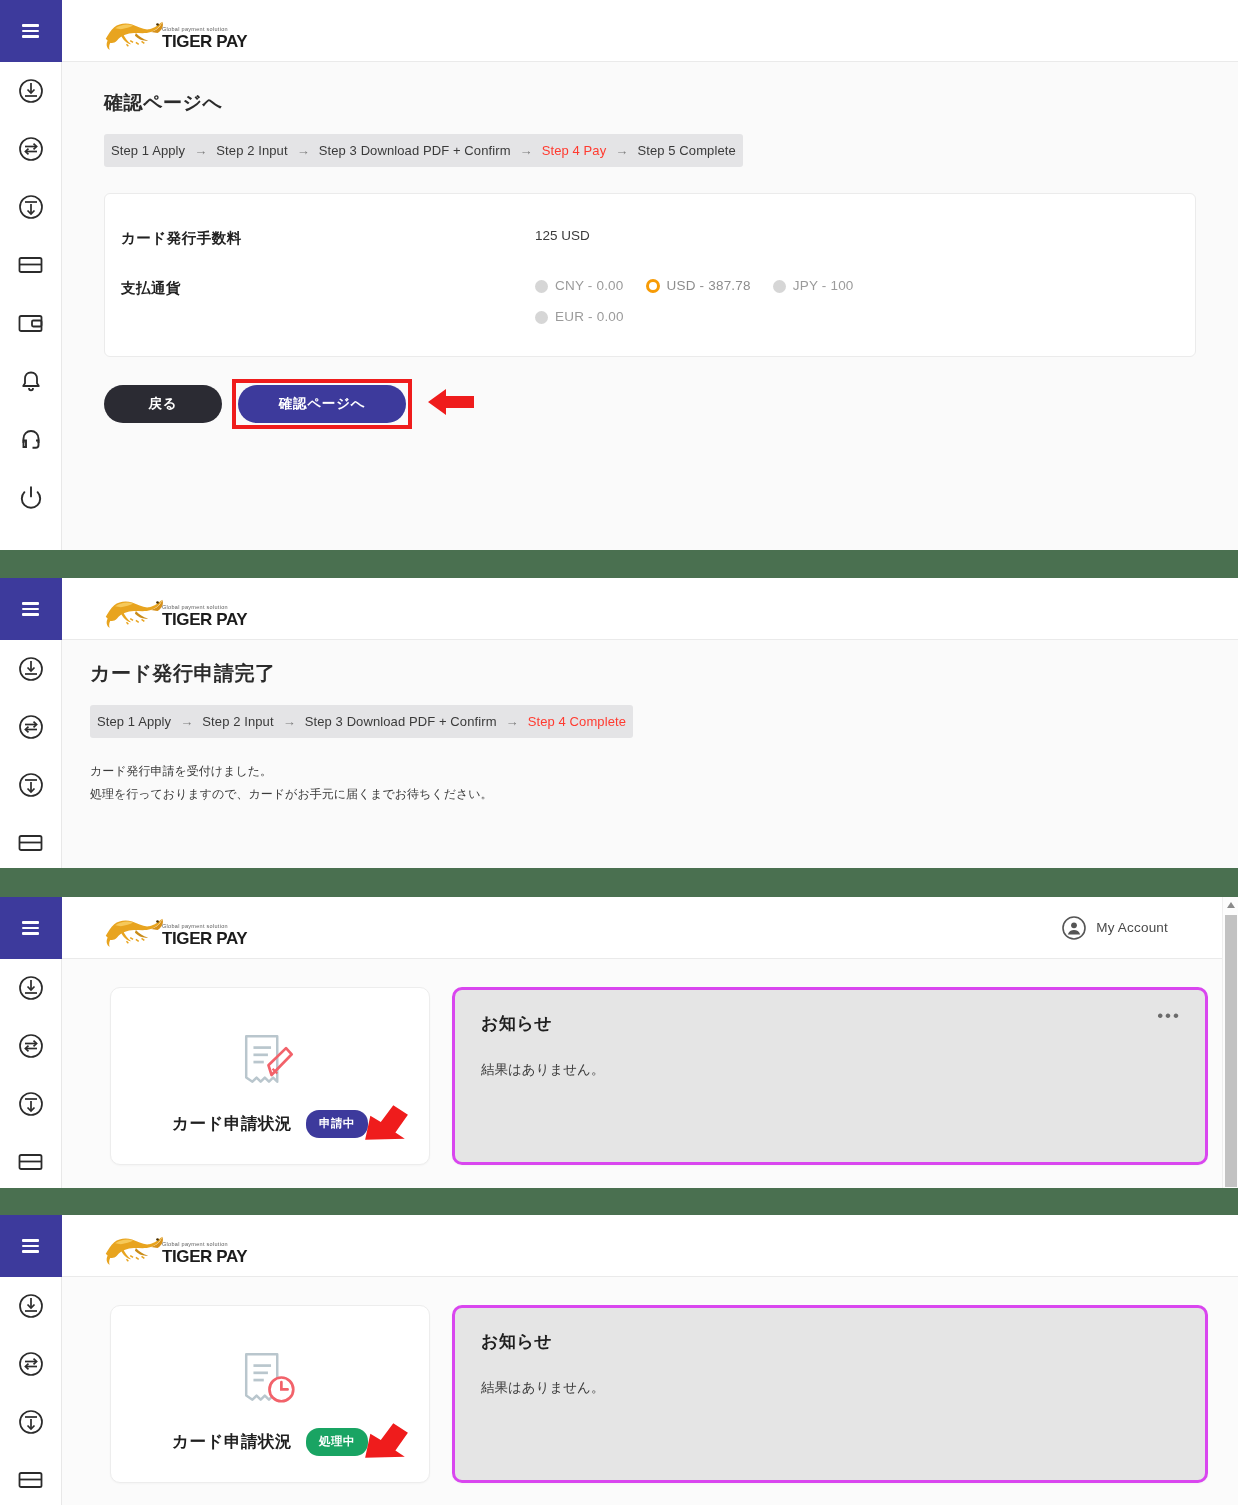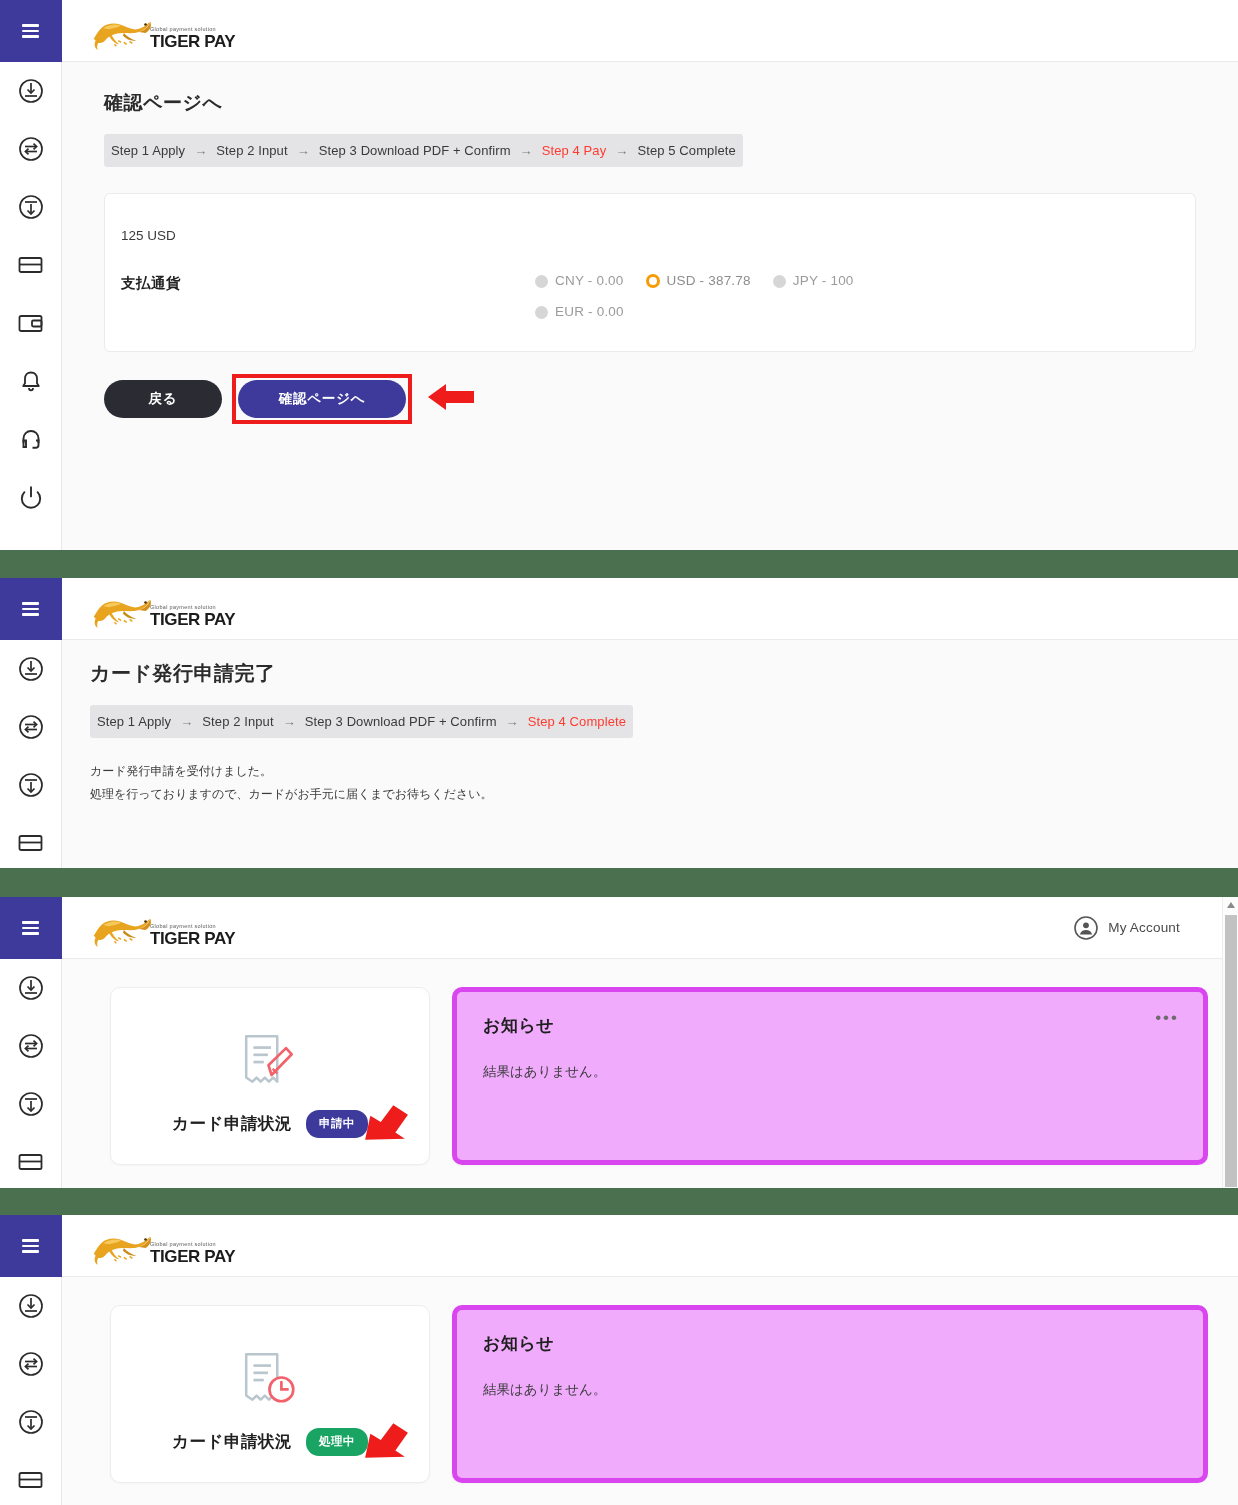--- a/index.html
+++ b/index.html
@@ -29,21 +29,21 @@
   .side-item {
     width: 62px; height: 58px;
     display: flex; align-items: center; justify-content: center;
   }
   .side-item svg { display: block; }
 
   
   .topbar {
     position: absolute; left: 62px; top: 0; right: 0; height: 62px;
     background: #fff; border-bottom: 1px solid #eaeaea;
-    display: flex; align-items: center; padding: 0 6px;
+    display: flex; align-items: center; padding: 0 18px;
   }
   .logo { display: flex; align-items: flex-end; height: 46px; margin-left: 22px; }
   .logo svg { display: block; }
   .account {
     margin-left: auto; display: flex; align-items: center; gap: 10px;
     padding-right: 52px;
   }
   .account-label { font-size: 13.5px; color: #4a4a4a; letter-spacing: .2px; }
 
   
@@ -117,21 +117,21 @@
   .tile-foot {
     display: flex; align-items: center; gap: 14px; margin-top: 4px;
     padding-bottom: 26px;
   }
   .tile-title { font-size: 16.5px; font-weight: bold; color: #1f1f1f; letter-spacing: .5px; }
   .badge {
     color: #fff; font-size: 11.5px; font-weight: bold;
     border-radius: 13px; padding: 6px 13px 7px 13px; letter-spacing: .5px;
   }
   .notice {
-    flex: 1; background: #f0abfc; border: 5px solid #d946ef; border-radius: 10px;
+    flex: 1; background: #e5e5e5; border: 3px solid #d946ef; border-radius: 10px;
     padding: 22px 26px 0 26px; position: relative;
     box-shadow: 0 1px 2px rgba(0,0,0,.03);
   }
   .notice h3 { font-size: 17px; color: #1f1f1f; letter-spacing: .5px; }
   .notice .dots {
     position: absolute; right: 24px; top: 26px; color: #6b6b6b;
     font-size: 17px; letter-spacing: 2px; line-height: 0;
   }
   .notice p { margin-top: 26px; font-size: 13.5px; color: #3b3b3b; }
 
@@ -307,20 +307,21 @@
         <span class="sep">→</span>
         <span>Step 3 Download PDF + Confirm</span>
         <span class="sep">→</span>
         <span class="cur">Step 4 Pay</span>
         <span class="sep">→</span>
         <span>Step 5 Complete</span>
       </div>
 
       <div class="card-box">
         <div class="row">
+          <div class="lab">カード発行手数料</div>
           <div class="val">125 USD</div>
         </div>
         <div class="row">
           <div class="lab">支払通貨</div>
           <div class="radios">
             <label class="radio">
               <span class="dot"></span>
               <span>CNY - 0.00</span>
             </label>
             <label class="radio sel">

